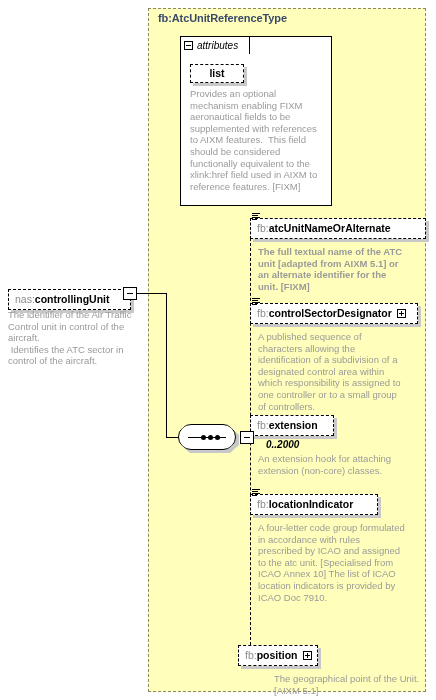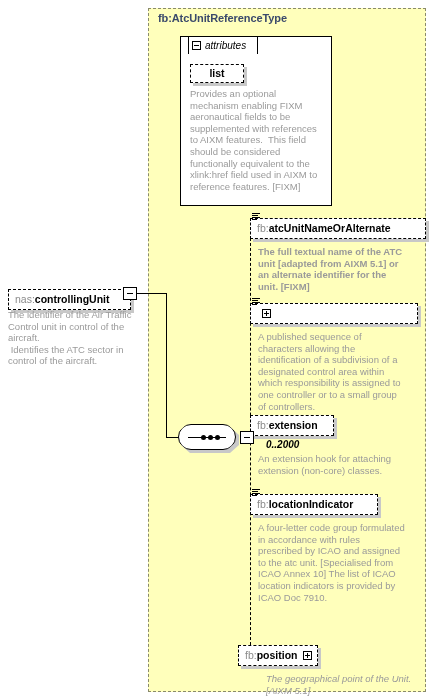--- a/index.html
+++ b/index.html
@@ -36,21 +36,21 @@
   
   #attributes-box {
     position: absolute;
     left: 180px; top: 36px;
     width: 152px; height: 170px;
     background: #ffffff;
     border: 1px solid #000000;
   }
   #attributes-tab {
     position: absolute;
-    left: 188px; top: 36px;
+    left: 180px; top: 36px;
     width: 70px; height: 18px;
     background: #ffffff;
     border: 1px solid #000000;
     border-bottom: none;
     display: flex;
     align-items: center;
     padding-left: 3px;
   }
   .expander {
     display: inline-block;
@@ -307,20 +307,21 @@
       <i></i>
       <i></i>
       <i></i>
     </span>
 </div>
 <div class="doc" style="left:258px; top:246px; width:148px;font-weight:bold;">The full textual name of the ATC unit [adapted from AIXM 5.1] or an alternate identifier for the unit. [FIXM]</div>
 
 <div class="elem" style="left:250px; top:303px; width:168px;">
   <div class="node-shadow"></div>
   <div class="node-box">
+    <span class="node-label"><span class="ns">fb:</span><span class="nm">controlSectorDesignator</span></span>
     <span class="expander plus"></span>
   </div>
   <span class="typeicon">
       <i></i>
       <i></i>
       <i></i>
       <i></i>
     </span>
 </div>
 <div class="doc" style="left:258px; top:331px; width:148px;">A published sequence of characters allowing the identification of a subdivision of a designated control area within which responsibility is assigned to one controller or to a small group of controllers.</div>
@@ -348,13 +349,13 @@
 </div>
 <div class="doc" style="left:258px; top:522px; width:148px;">A four-letter code group formulated in accordance with rules prescribed by ICAO and assigned to the atc unit. [Specialised from ICAO Annex 10] The list of ICAO location indicators is provided by ICAO Doc 7910.</div>
 
 <div class="elem" style="left:238px; top:645px; width:80px;">
   <div class="node-shadow"></div>
   <div class="node-box">
     <span class="node-label"><span class="ns">fb:</span><span class="nm">position</span></span>
     <span class="expander plus"></span>
   </div>
 </div>
-<div class="doc" style="left:266px; top:673px; width:148px;font-style:italic;">The geographical point of the Unit. [AIXM 5.1]</div>
+<div class="doc" style="left:274px; top:673px; width:148px;">The geographical point of the Unit. [AIXM 5.1]</div>
 
 </body></html>

